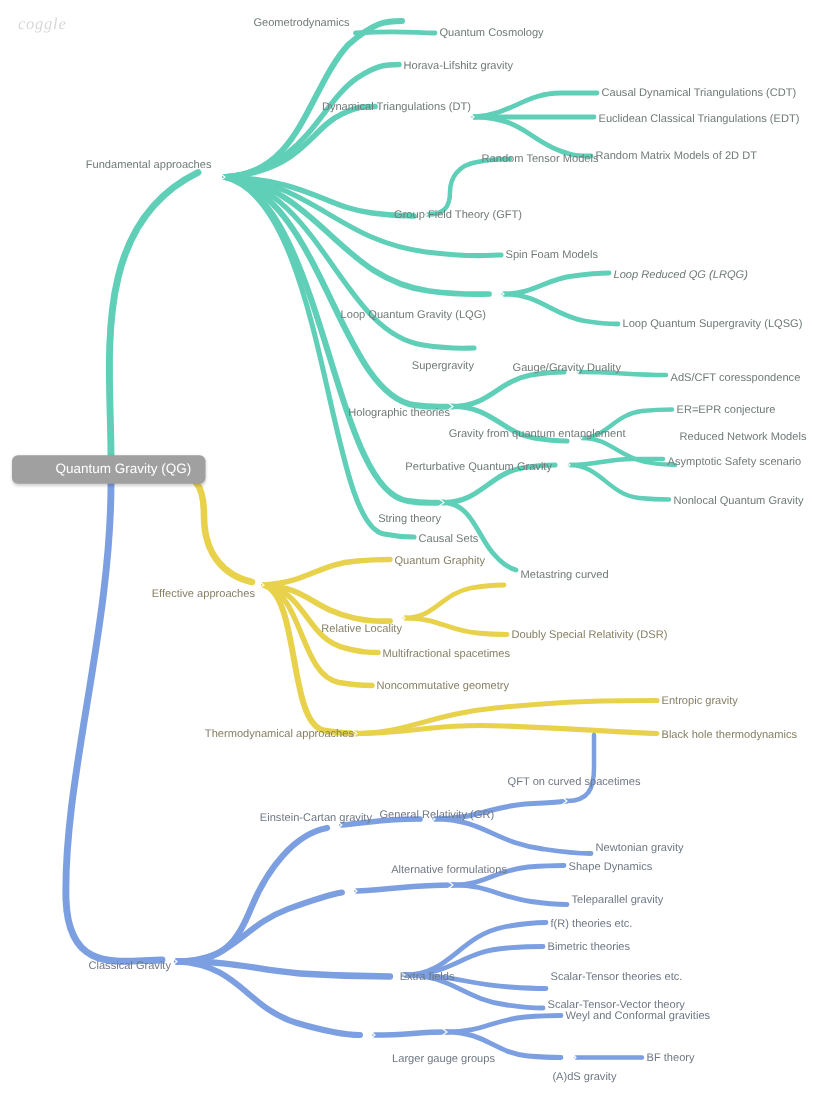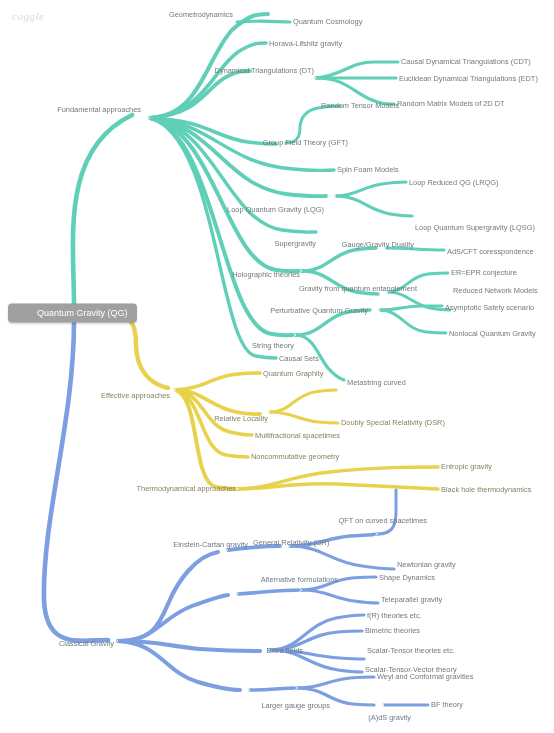--- a/index.html
+++ b/index.html
@@ -143,28 +143,28 @@
 </svg>
 
 <div class="root" style="left:8px;top:313px;padding-left:29px;">Quantum Gravity (QG)</div>
 
 <div class="lbl teal r" style="left:141px;top:110px;">Fundamental approaches</div>
 <div class="lbl teal r" style="left:233px;top:15px;">Geometrodynamics</div>
 <div class="lbl teal" style="left:293px;top:22px;">Quantum Cosmology</div>
 <div class="lbl teal" style="left:269px;top:44px;">Horava-Lifshitz gravity</div>
 <div class="lbl teal r" style="left:314px;top:71px;">Dynamical Triangulations (DT)</div>
 <div class="lbl teal" style="left:401px;top:62px;">Causal Dynamical Triangulations (CDT)</div>
-<div class="lbl teal" style="left:399px;top:79px;">Euclidean Dynamical Triangulations (EDT)</div>
+<div class="lbl teal" style="left:399px;top:79px;">Euclidean Classical Triangulations (EDT)</div>
 <div class="lbl teal" style="left:397px;top:104px;">Random Matrix Models of 2D DT</div>
 <div class="lbl teal r" style="left:399px;top:106px;padding-left:40px;">Random Tensor Models</div>
 <div class="lbl teal r" style="left:348px;top:143px;">Group Field Theory (GFT)</div>
 <div class="lbl teal" style="left:337px;top:170px;">Spin Foam Models</div>
 <div class="lbl teal r" style="left:324px;top:210px;">Loop Quantum Gravity (LQG)</div>
-<div class="lbl teal" style="left:409px;top:183px;">Loop Reduced QG (LRQG)</div>
-<div class="lbl teal" style="left:415px;top:216px;margin-top:12px;">Loop Quantum Supergravity (LQSG)</div>
+<div class="lbl teal" style="left:409px;top:183px;font-style:italic;">Loop Reduced QG (LRQG)</div>
+<div class="lbl teal" style="left:415px;top:216px;">Loop Quantum Supergravity (LQSG)</div>
 <div class="lbl teal r" style="left:316px;top:244px;">Supergravity</div>
 <div class="lbl teal r" style="left:414px;top:245px;">Gauge/Gravity Duality</div>
 <div class="lbl teal" style="left:447px;top:252px;">AdS/CFT coresspondence</div>
 <div class="lbl teal r" style="left:300px;top:275px;">Holographic theories</div>
 <div class="lbl teal" style="left:451px;top:273px;">ER=EPR conjecture</div>
 <div class="lbl teal r" style="left:417px;top:289px;">Gravity from quantum entanglement</div>
 <div class="lbl teal" style="left:453px;top:291px;">Reduced Network Models</div>
 <div class="lbl teal r" style="left:368px;top:311px;">Perturbative Quantum Gravity</div>
 <div class="lbl teal" style="left:445px;top:308px;">Asymptotic Safety scenario</div>
 <div class="lbl teal" style="left:449px;top:334px;">Nonlocal Quantum Gravity</div>

